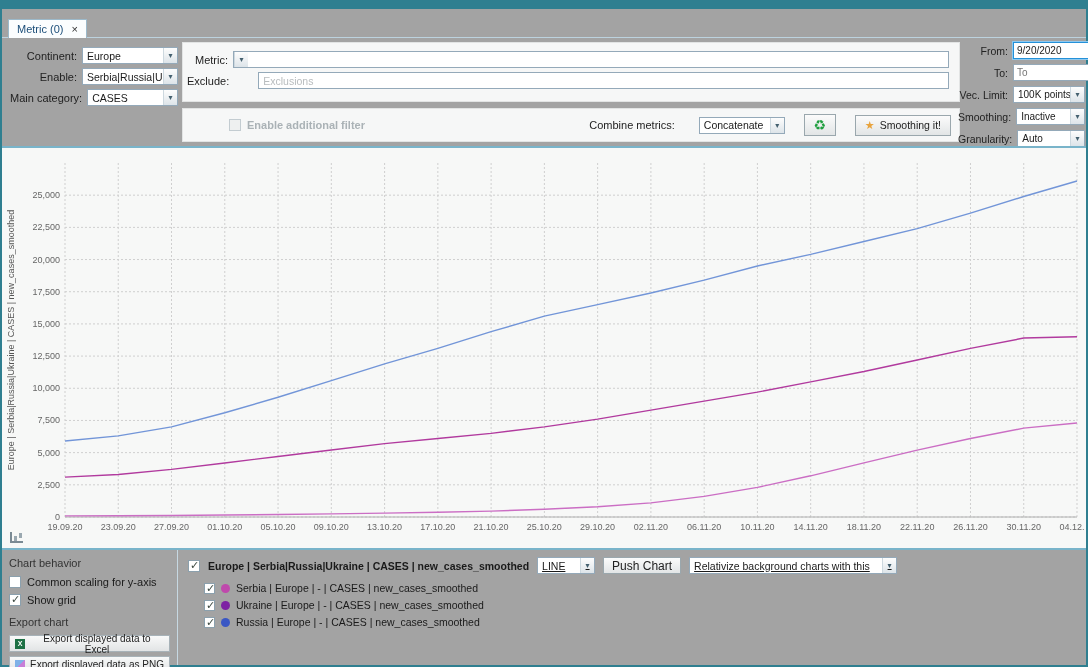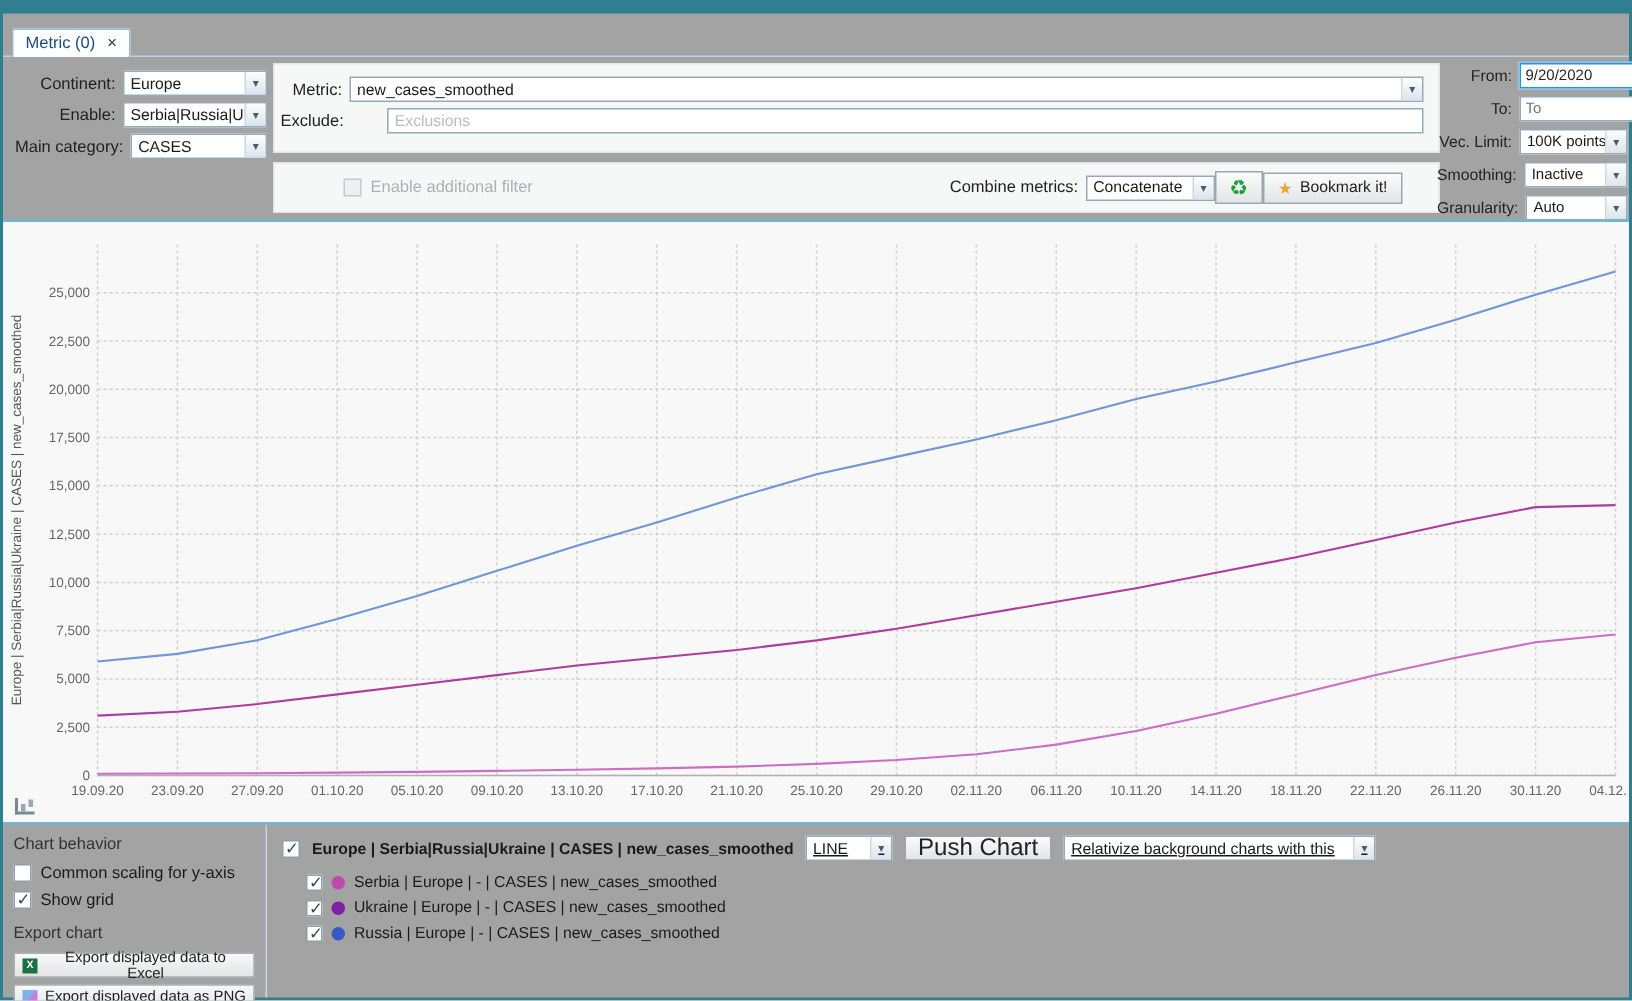--- a/index.html
+++ b/index.html
@@ -30,21 +30,21 @@
   .metric-panel { position:absolute; left:180px; top:4px; width:778px; height:60px;
                   background:#f6f7f7; border:1px solid #e2e4e4; padding:8px 10px 0 4px; }
   .metric-panel .frow > label { flex:0 0 46px; }
   .tbox { flex:1; height:17px; border:1px solid #94a9b9; font:10.5px "Liberation Sans",sans-serif; padding:0 4px; color:#222;margin-left:24px; }
   .tbox::placeholder { color:#b8bcbe; }
 
   .filter2-panel { position:absolute; left:180px; top:70px; width:778px; height:34px;
                    background:#f6f7f7; border:1px solid #e2e4e4; display:flex; align-items:center; padding:0 8px; }
   .addfilter { display:flex; align-items:center; gap:6px; margin-left:38px; }
   .spacer { flex:1; }
-  .dim { color:#aab2b6; }
+  .dim { color:#aab2b6;font-weight:bold; }
 
   .checkbox { width:12px; height:12px; background:#fff; border:1px solid #8ba0ad; position:relative; flex:0 0 12px; }
   .checkbox.checked::after { content:"✓"; position:absolute; left:1px; top:-2px; font-size:11px; color:#3d4a42; }
   .checkbox.disabled { background:#eef0f0; border-color:#c3ccd1; }
 
   .btn { display:inline-flex; align-items:center; justify-content:center; gap:5px;
          background:linear-gradient(#fbfbfb,#e2e5e6); border:1px solid #9aa7ad; height:21px;
          font:10.5px "Liberation Sans",sans-serif; padding:0 9px; color:#222; }
   .iconbtn { width:32px; height:22px; padding:0; }
   .recycle { color:#1f9e3e; font-size:14px; }
@@ -82,21 +82,21 @@
                 font:10px "Liberation Sans",sans-serif; padding:0 5px; margin-bottom:4px; color:#222; }
   .xls-icon { width:10px; height:10px; background:#1d7044; color:#fff; font:bold 7px "Liberation Sans",sans-serif;
               display:flex; align-items:center; justify-content:center; flex:0 0 10px; }
   .png-icon { width:10px; height:10px; flex:0 0 10px; background:linear-gradient(135deg,#7fb2e8 50%,#c77fd8 50%); }
 
   .series-panel { flex:1; padding:7px 0 0 10px; }
   .series-header { display:flex; align-items:center; gap:8px; }
   .series-header .hlabel { font-weight:bold; font-size:10.5px; }
   .series-header .combo { flex:0 0 58px; height:17px;text-decoration:underline; }
   .series-header .combo.wide { flex:0 0 208px; }
-  .series-header .btn { height:17px; padding:0 8px; font-size:16px; }
+  .series-header .btn { height:17px; padding:0 8px; font-size:12px; }
   .series-rows { margin:8px 0 0 16px; }
   .series-row { display:flex; align-items:center; gap:6px; margin-bottom:5px; font-size:10.5px; }
   .checkbox.small { width:11px; height:11px; flex:0 0 11px; }
   .dot { width:9px; height:9px; border-radius:50%; flex:0 0 9px; }
 </style>
 </head>
 <body>
 
 <div class="window">
 
@@ -130,48 +130,47 @@
           <span class="val">CASES</span>
           <span class="arrow">▾</span>
         </div>
       </div>
     </div>
 
     <div class="metric-panel">
       <div class="frow">
         <label>Metric:</label>
         <div class="combo">
-          <span class="val">new_cases_smoothed</span>
           <span class="arrow">▾</span>
         </div>
       </div>
       <div class="frow">
         <label>Exclude:</label>
         <input class="tbox" placeholder="Exclusions" style="">
       </div>
     </div>
 
     <div class="filter2-panel">
       <div class="addfilter">
         <span class="checkbox disabled"></span>
         <span class="dim">Enable additional filter</span>
       </div>
       <span class="spacer"></span>
-      <div class="frow" style="margin:16px; gap:0;">
+      <div class="frow" style="margin:0; gap:19px;">
         <label style="flex:none;">Combine metrics:</label>
         <div class="combo" style="flex:0 0 86px;">
           <span class="val">Concatenate</span>
           <span class="arrow">▾</span>
         </div>
         <button class="btn iconbtn">
           <span class="recycle">♻</span>
         </button>
         <button class="btn">
           <span class="star">★</span>
-          <span>Bookmark it!</span>
+          <span>Smoothing it!</span>
         </button>
       </div>
     </div>
 
     <div class="time-panel">
       <div class="frow">
         <label>From:</label>
         <div class="dateinput focused">
           <input value="9/20/2020" style="">
 

